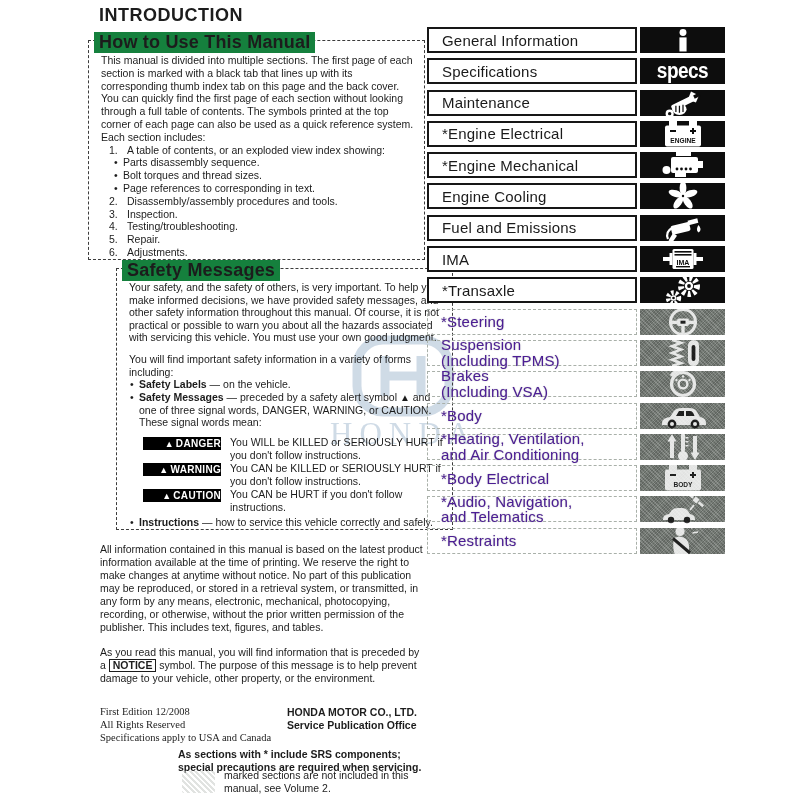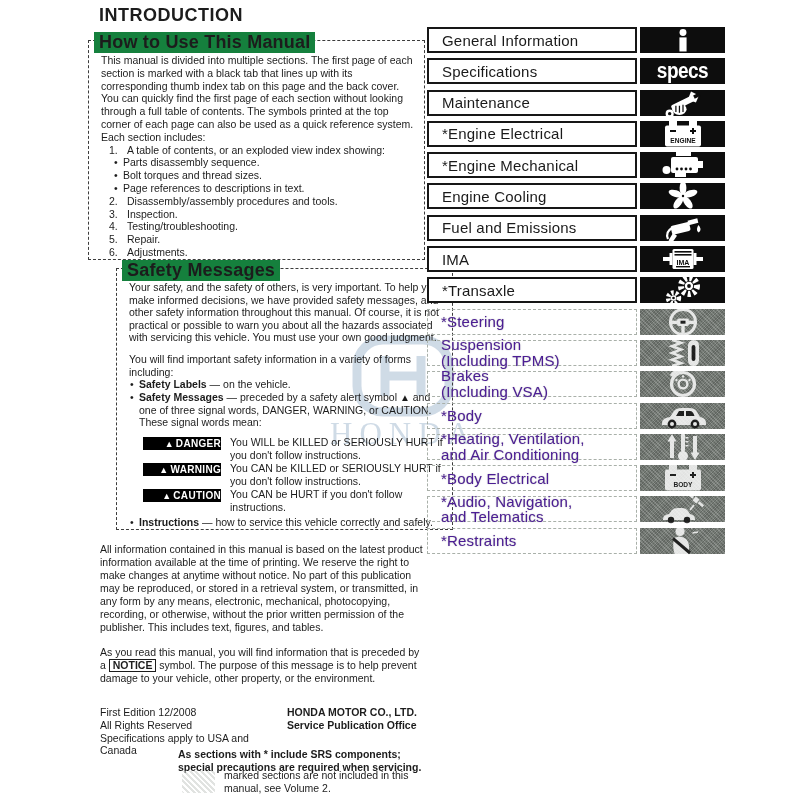--- a/index.html
+++ b/index.html
@@ -39,21 +39,21 @@
              text-align:right;height:13px;line-height:13px;letter-spacing:.3px;margin-top:1px;}
   .sig-badge .tri{font-size:9px;margin-right:2px;}
   .sig-text{flex:1;}
 
   .alert-tri{font-size:10px;}
 
   .legal{position:absolute;left:100px;top:543px;width:324px;z-index:2;font-size:10.5px;line-height:1.24;}
   .notice-box{display:inline-block;border:1.2px solid #1c1c1c;font-weight:bold;padding:0 3px;line-height:1.05;}
 
   .footer{position:absolute;left:100px;top:706px;z-index:2;display:flex;font-size:10.5px;line-height:1.22;}
-  .footer-left{width:187px;}
+  .footer-left{width:187px;font-family:Liberation Serif, serif;}
   .footer-right{font-weight:bold;}
 
   .srs-note{position:absolute;left:178px;top:748px;z-index:2;font-size:10.5px;font-weight:bold;line-height:1.22;}
   .vol2-note{position:absolute;left:182px;top:769px;z-index:2;display:flex;gap:9px;font-size:10.5px;line-height:1.22;}
   .stamp{flex:none;width:33px;height:22px;margin-top:2px;opacity:.55;
          background:repeating-linear-gradient(45deg,#c9cdc9 0 2px,#fff 2px 4px);
          filter:blur(.6px);border-radius:2px;}
   .vol2-text{width:200px;}
 
   
@@ -94,21 +94,21 @@
       <div>Each section includes:</div>
       <ol class="plain">
         <li>
           <span class="li-num">1.</span>
           <span>A table of contents, or an exploded view index showing:</span>
         </li>
         <li style="display:block;">
           <ul class="dots">
             <li>Parts disassembly sequence.</li>
             <li>Bolt torques and thread sizes.</li>
-            <li>Page references to descriptions in text.</li>
+            <li>Page references to corresponding in text.</li>
           </ul>
         </li>
         <li>
           <span class="li-num">2.</span>
           <span>Disassembly/assembly procedures and tools.</span>
         </li>
         <li>
           <span class="li-num">3.</span>
           <span>Inspection.</span>
         </li>

